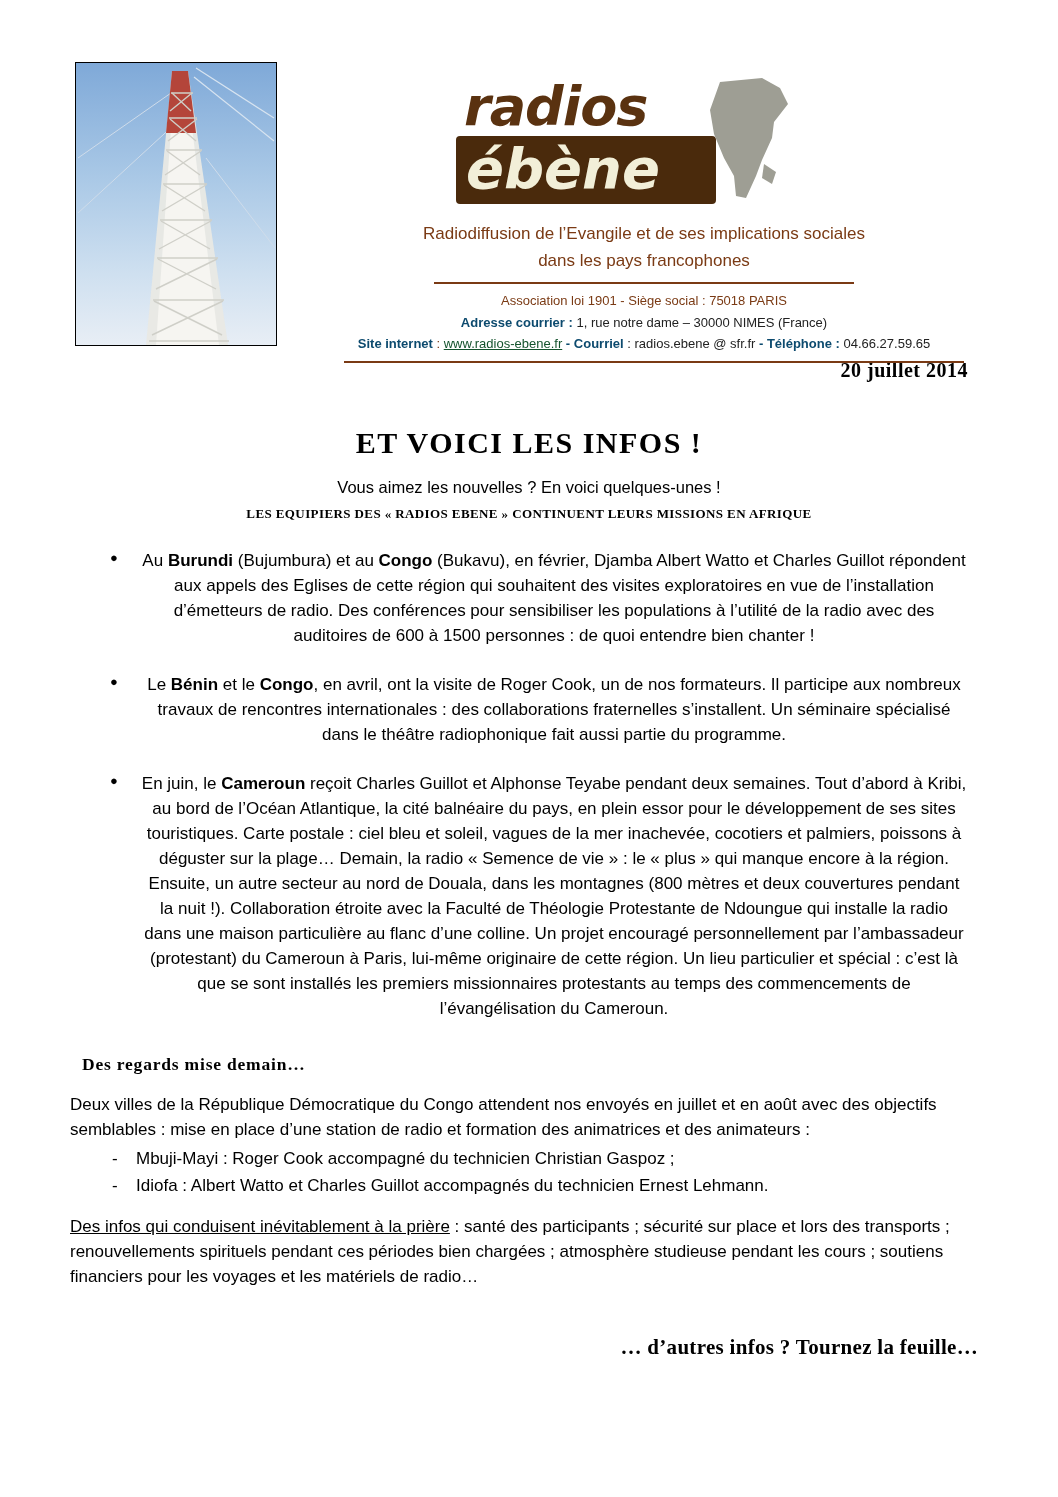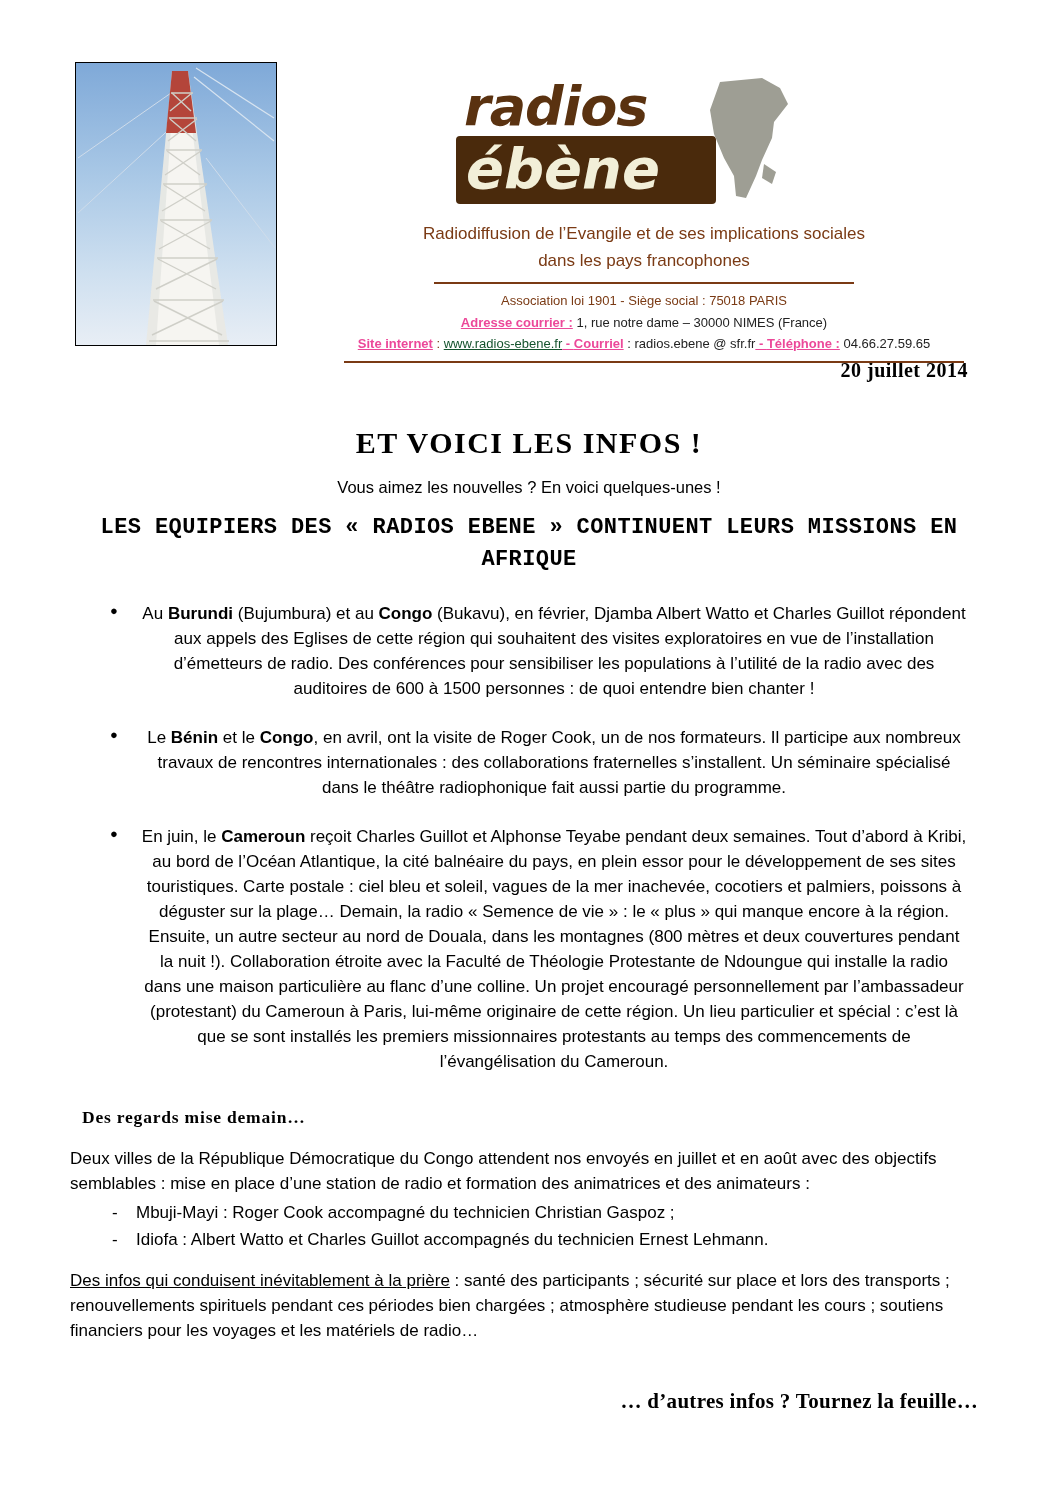--- a/index.html
+++ b/index.html
@@ -107,21 +107,21 @@
     width: 420px;
     height: 2px;
     background: #7a3a14;
     margin: 8px auto 6px auto;
   }
   .legal {
     font-size: 13px;
     color: #7a3a14;
     line-height: 1.65;
   }
-  .legal b { color: #ec4899; text-decoration: underline; }
+  .legal b { color: #0c4a6e; }
   .legal .black { color: #222; }
   .legal a {
     color: #14532d;
   }
   .legal-rule {
     width: 620px;
     height: 2px;
     background: #7a3a14;
     margin: 6px auto 0 auto;
   }
@@ -154,25 +154,25 @@
     font-size: 16.5px;
     margin-top: 10px;
   }
   .intro {
     text-align: center;
     margin-top: 40px;
     font-size: 17px;
   }
   .intro-strong {
     text-align: center;
-    font-family: Liberation Mono, monospace;
-    font-weight: bold;
-    font-size: 22px;
+    font-family: Liberation Serif, serif;
+    font-weight: bold;
+    font-size: 13px;
     letter-spacing: 0.4px;
-    margin-top: 12px;
+    margin-top: 4px;
   }
   ul.bullets {
     list-style: none;
     margin: 26px 0 0 0;
     padding: 0 20px 0 30px;
   }
   ul.bullets > li {
     position: relative;
     padding-left: 40px;
     margin-bottom: 24px;

